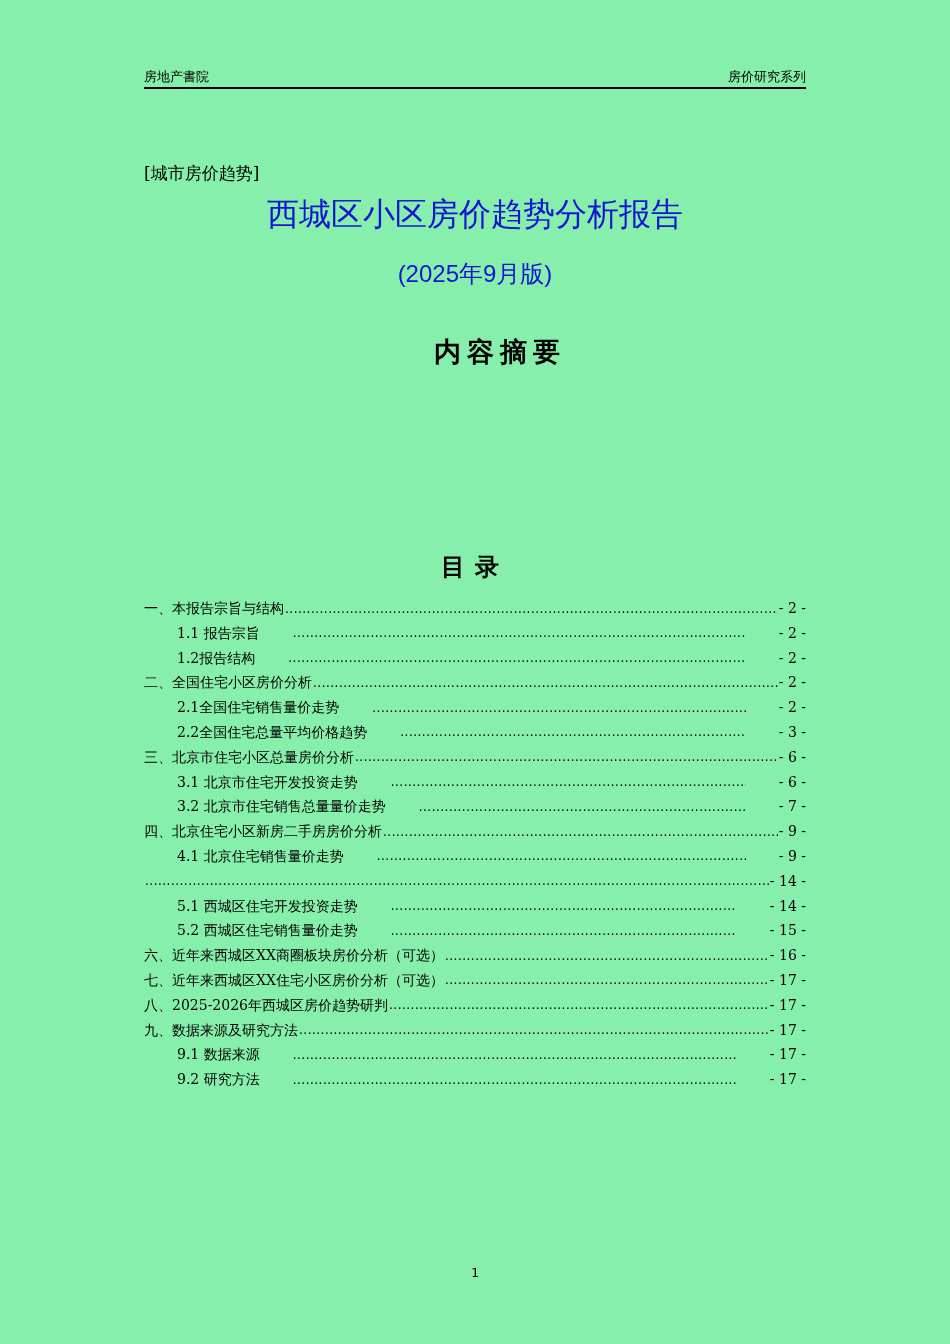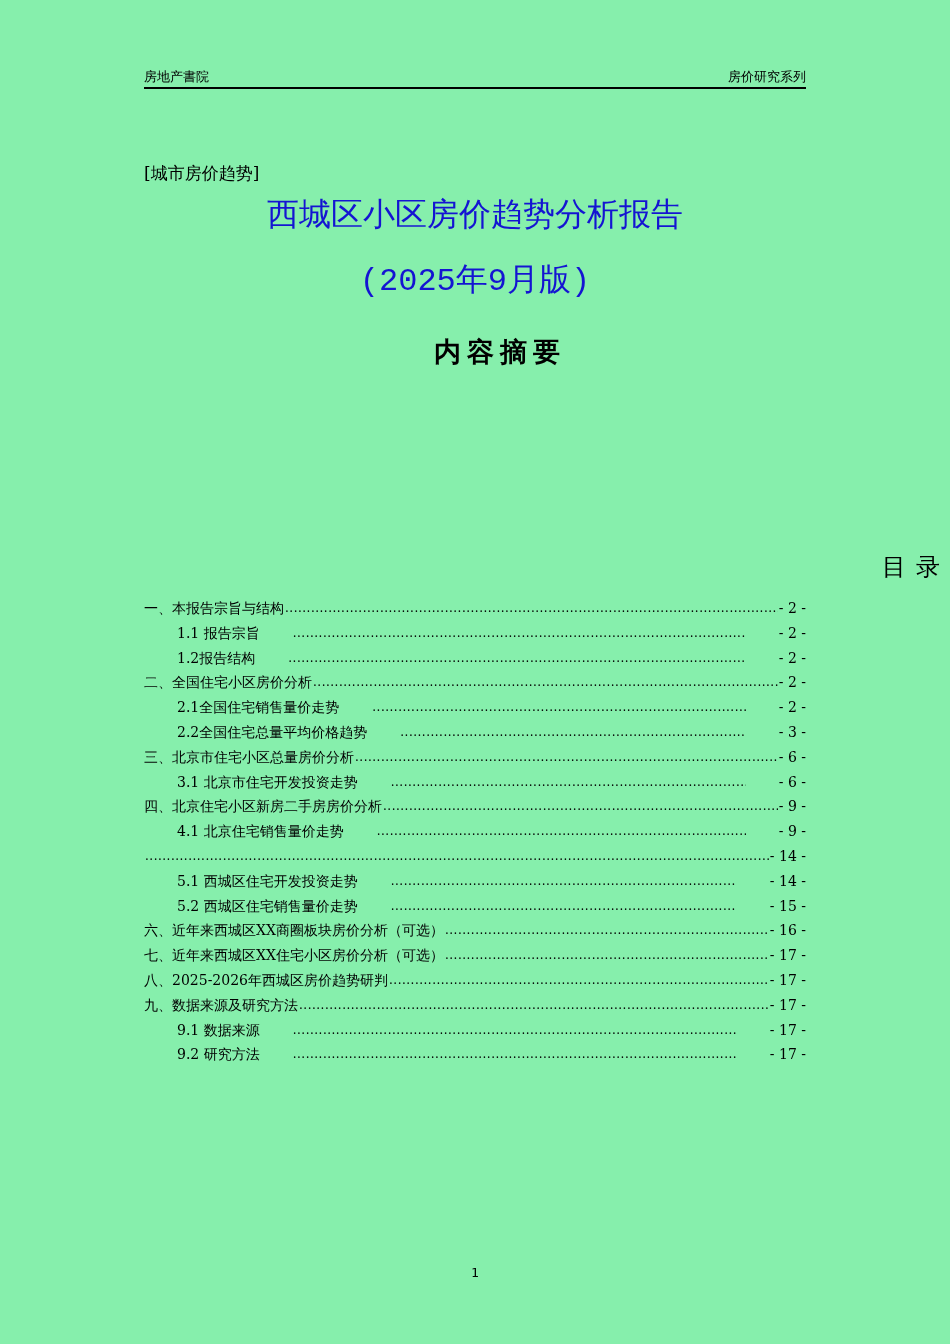--- a/index.html
+++ b/index.html
@@ -4,26 +4,26 @@
   <style>
     html, body { margin: 0; padding: 0; background: #ffffff; }
     body { width: 950px; height: 1344px; position: relative; overflow: hidden; font-family: "DejaVu Serif", serif; color: #000; }
     .page { position: absolute; left: 0; top: 0; width: 950px; height: 1344px; background: #86efac; }
     .header { position: absolute; left: 144px; top: 68px; width: 662px; height: 20px; font-family: "DejaVu Sans", sans-serif; font-size: 13px; }
     .header .left { position: absolute; left: 0; top: 0; }
     .header .right { position: absolute; right: 0; top: 0; }
     .header-rule { position: absolute; left: 144px; top: 87px; width: 662px; height: 2px; background: #000; }
     .category { position: absolute; left: 144px; top: 114px; font-size: 17px; font-family: "DejaVu Serif", serif; margin-top: 48px; }
     .title { position: absolute; left: 0; width: 950px; top: 193px; text-align: center; font-size: 32px; color: #1414d2; font-family: "DejaVu Serif", serif; }
-    .edition { position: absolute; left: 0; width: 950px; top: 258px; text-align: center; font-size: 32px; color: #1414d2; font-family: Liberation Mono, monospace; }
+    .edition { position: absolute; left: 0; width: 950px; top: 258px; text-align: center; font-size: 24px; color: #1414d2; font-family: Liberation Sans, sans-serif; }
     .abstract-heading { position: absolute; left: 0; width: 950px; top: 334px; text-align: center; font-size: 27px; font-weight: bold; font-family: "DejaVu Sans", sans-serif; letter-spacing: 6px; padding-left: 25px; }
     .abstract { position: absolute; left: 144px; top: 383px; width: 662px; font-size: 20px; line-height: 47px; text-indent: 44px; text-align: justify; font-family: "DejaVu Serif", serif; }
-    .toc-heading { position: absolute; left: 0; width: 950px; top: 551px; text-align: right; font-size: 24px; font-weight: normal; font-family: "DejaVu Sans", sans-serif; letter-spacing: 10px; }
+    .toc-heading { position: absolute; left: 0; width: 950px; top: 551px; text-align: center; font-size: 24px; font-weight: bold; font-family: "DejaVu Sans", sans-serif; letter-spacing: 10px; }
     .toc { position: absolute; left: 144px; top: 596px; width: 662px; font-size: 14px; font-family: "DejaVu Serif", serif; }
-    .toc-row { display: flex; align-items: flex-end; height: 24.8px; line-height: 24.8px; white-space: nowrap; }
+    .toc-row { display: flex; align-items: center; height: 24.8px; line-height: 24.8px; white-space: nowrap; }
     .toc-row.level-2 { padding-left: 33px; gap: 32px; }
     .toc-row .label { flex: 0 0 auto; }
     .toc-row .leader { flex: 1 1 auto; overflow: hidden; margin: 0 1px; }
     .toc-row .leader::before { content: "........................................................................................................................................................................................................"; letter-spacing: 0.5px; font-size: 12px; }
     .toc-row .page-num { flex: 0 0 auto; }
     .footer-page { position: absolute; left: 0; width: 950px; top: 1265px; text-align: center; font-size: 13px; font-family: "DejaVu Sans Mono", monospace; }
   </style>
 </head>
 <body>
 
@@ -78,20 +78,25 @@
     <div class="toc-row level-1">
         <span class="label">三、北京市住宅小区总量房价分析</span>
         <span class="leader"></span>
         <span class="page-num">- 6 -</span>
       </div>
     <div class="toc-row level-2">
         <span class="label">3.1 北京市住宅开发投资走势</span>
         <span class="leader"></span>
         <span class="page-num">- 6 -</span>
       </div>
+    <div class="toc-row level-2">
+        <span class="label">3.2 北京市住宅销售总量量价走势</span>
+        <span class="leader"></span>
+        <span class="page-num">- 7 -</span>
+      </div>
     <div class="toc-row level-1">
         <span class="label">四、北京住宅小区新房二手房房价分析</span>
         <span class="leader"></span>
         <span class="page-num">- 9 -</span>
       </div>
     <div class="toc-row level-2">
         <span class="label">4.1 北京住宅销售量价走势</span>
         <span class="leader"></span>
         <span class="page-num">- 9 -</span>
       </div>

